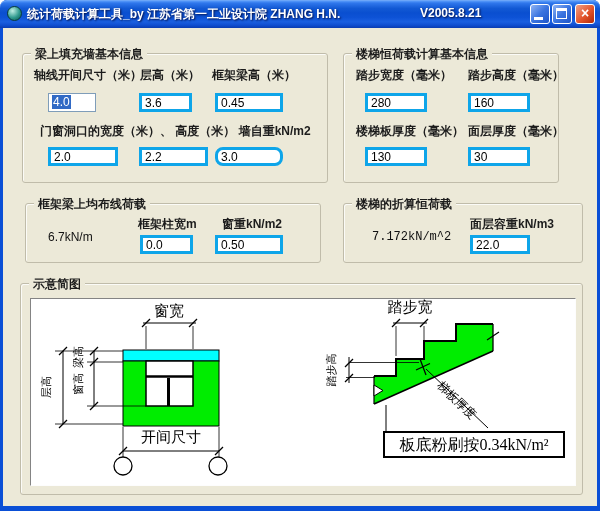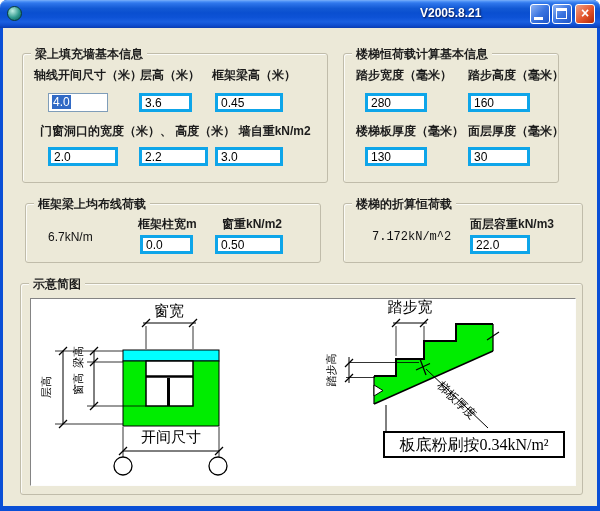--- a/index.html
+++ b/index.html
@@ -39,43 +39,44 @@
     border:1px solid;border-color:#848484 #fdfdfd #fdfdfd #848484;}
   #diagram-svg{display:block;}
   .cad-text{font-family:"Liberation Serif",serif;fill:#000;}
 </style>
 </head>
 <body>
 
 <div id="window">
   <div id="titlebar">
     <span id="app-icon"></span>
+    <span id="title-text">统计荷载计算工具_by 江苏省第一工业设计院 ZHANG H.N.</span>
     <span id="title-version">V2005.8.21</span>
     <span class="winbtn" id="btn-min">
         <span class="min-glyph"></span>
       </span>
     <span class="winbtn" id="btn-max">
         <span class="max-glyph"></span>
       </span>
     <span class="winbtn" id="btn-close">×</span>
   </div>
   <div id="client"></div>
 
   <div class="group" style="left:22px;top:53px;width:306px;height:130px;">
     <span class="group-title">梁上填充墙基本信息</span>
     <span class="lbl" style="left:11px;top:13px;">轴线开间尺寸（米）</span>
     <span class="lbl" style="left:117px;top:13px;">层高（米）</span>
     <span class="lbl" style="left:189px;top:13px;">框架梁高（米）</span>
-    <div class="tb-div" style="left:25px;top:39px;width:60px;"><span class="sel">4.0</span></div>
+    <div class="tb-div" style="left:25px;top:39px;width:48px;"><span class="sel">4.0</span></div>
     <input class="tb" style="left: 116px; top: 39px; width: 53px;" value="3.6">
     <input class="tb" style="left: 192px; top: 39px; width: 68px;" value="0.45">
     <span class="lbl" style="left:17px;top:69px;">门窗洞口的宽度（米）、 高度（米）  墙自重kN/m2</span>
     <input class="tb" style="left: 25px; top: 93px; width: 70px;" value="2.0">
     <input class="tb" style="left: 116px; top: 93px; width: 69px;" value="2.2">
-    <input class="tb" style="left: 192px; top: 93px; width: 68px;" value="3.0">
+    <input class="tb" style="left: 192px; top: 93px; width: 68px; border-radius: 8px;" value="3.0">
   </div>
 
   <div class="group" style="left:343px;top:53px;width:216px;height:130px;">
     <span class="group-title">楼梯恒荷载计算基本信息</span>
     <span class="lbl" style="left:12px;top:13px;">踏步宽度（毫米）</span>
     <span class="lbl" style="left:124px;top:13px;">踏步高度（毫米）</span>
     <input class="tb" style="left: 21px; top: 39px; width: 62px;" value="280">
     <input class="tb" style="left: 124px; top: 39px; width: 62px;" value="160">
     <span class="lbl" style="left:124px;top:69px;">面层厚度（毫米）</span>
     <span class="lbl" style="left:12px;top:69px;">楼梯板厚度（毫米）</span>

